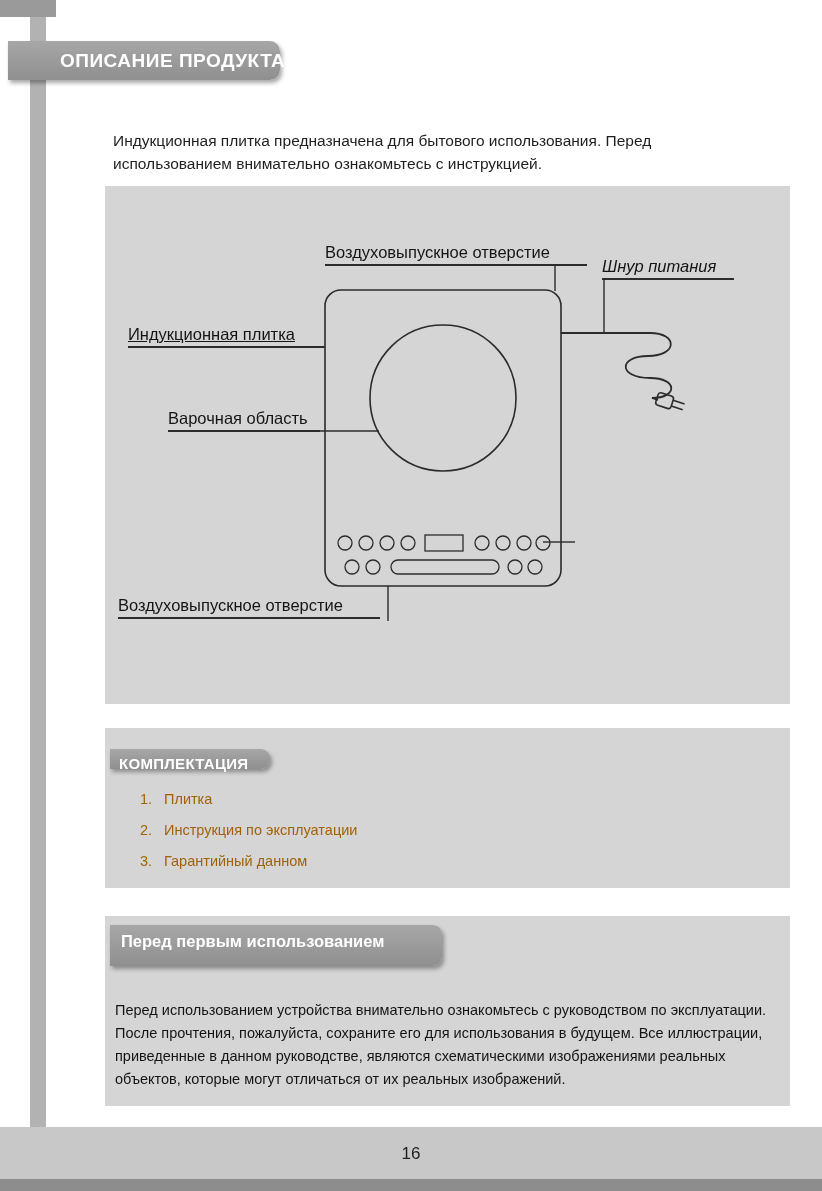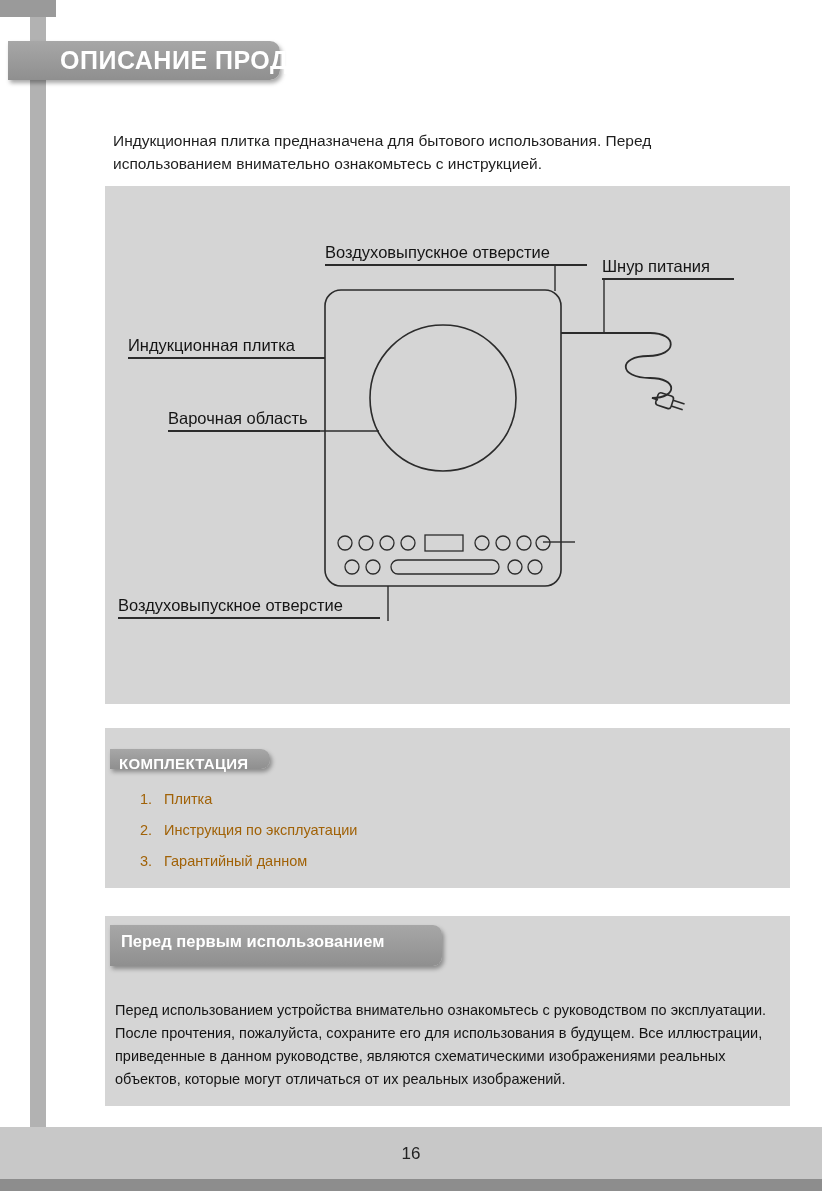--- a/index.html
+++ b/index.html
@@ -13,39 +13,39 @@
   }
   
   .left-strip{position:absolute;left:30px;top:0;width:16px;height:1191px;background:#b2b2b2;}
   .topleft-block{position:absolute;left:0;top:0;width:56px;height:17px;background:#9a9a9a;}
   
   .header-banner{
     position:absolute;left:8px;top:41px;width:272px;height:39px;
     background:linear-gradient(#a7a7a7,#8f8f8f);
     border-radius:0 10px 10px 0;
     box-shadow:2px 3px 4px rgba(0,0,0,.35);
-    color:#ffffff;font-weight:bold;font-size:25px;letter-spacing:.5px;
+    color:#ffffff;font-weight:bold;font-size:19px;letter-spacing:.5px;
     line-height:39px;padding-left:52px;box-sizing:border-box;
     white-space:nowrap;
   }
   .intro{
     position:absolute;left:113px;top:113px;width:650px;
     font-size:15.5px;line-height:1.5;color:#1f1f1f;
   }
   
   .diagram-box{position:absolute;left:105px;top:186px;width:685px;height:518px;background:#d5d5d5;}
   .diagram-box svg{position:absolute;left:0;top:0;}
   .dlabel{
     position:absolute;font-size:16.5px;color:#151515;
     border-bottom:2px solid #2b2b2b;padding-bottom:2px;
     line-height:20px;white-space:nowrap;box-sizing:border-box;
   }
   .lbl-air-top{left:325px;top:242px;width:262px;}
-  .lbl-cord{left:602px;top:256px;width:132px;}
-  .lbl-induction{left:128px;top:335px;width:197px;}
+  .lbl-cord{left:602px;top:256px;width:132px;font-style:italic;}
+  .lbl-induction{left:128px;top:324px;width:197px;text-decoration:underline;}
   .lbl-cooking{left:168px;top:408px;width:152px;}
   .lbl-control{left:575px;top:517px;width:174px;}
   .lbl-air-bottom{left:118px;top:595px;width:262px;}
   
   .package-box{position:absolute;left:105px;top:728px;width:685px;height:160px;background:#d5d5d5;}
   .section-banner{
     position:absolute;
     background:linear-gradient(#a7a7a7,#8f8f8f);
     border-radius:0 9px 9px 0;
     box-shadow:2px 3px 4px rgba(0,0,0,.35);

